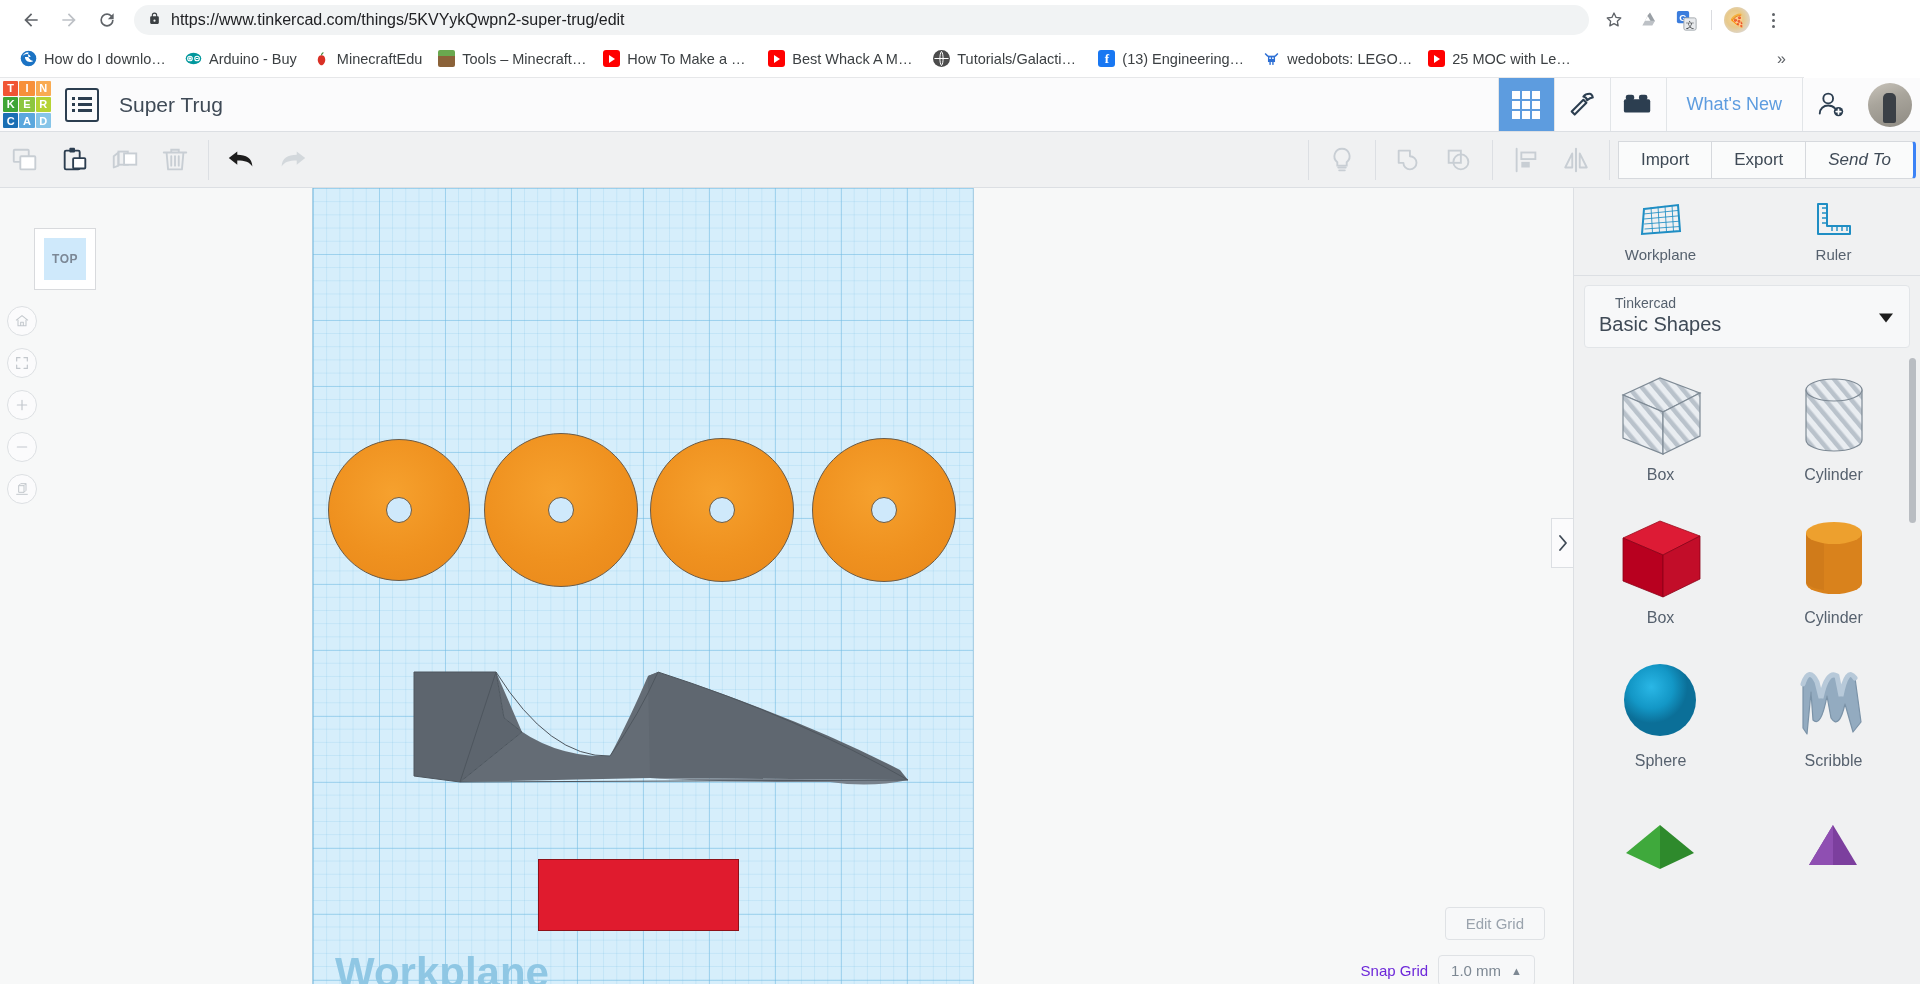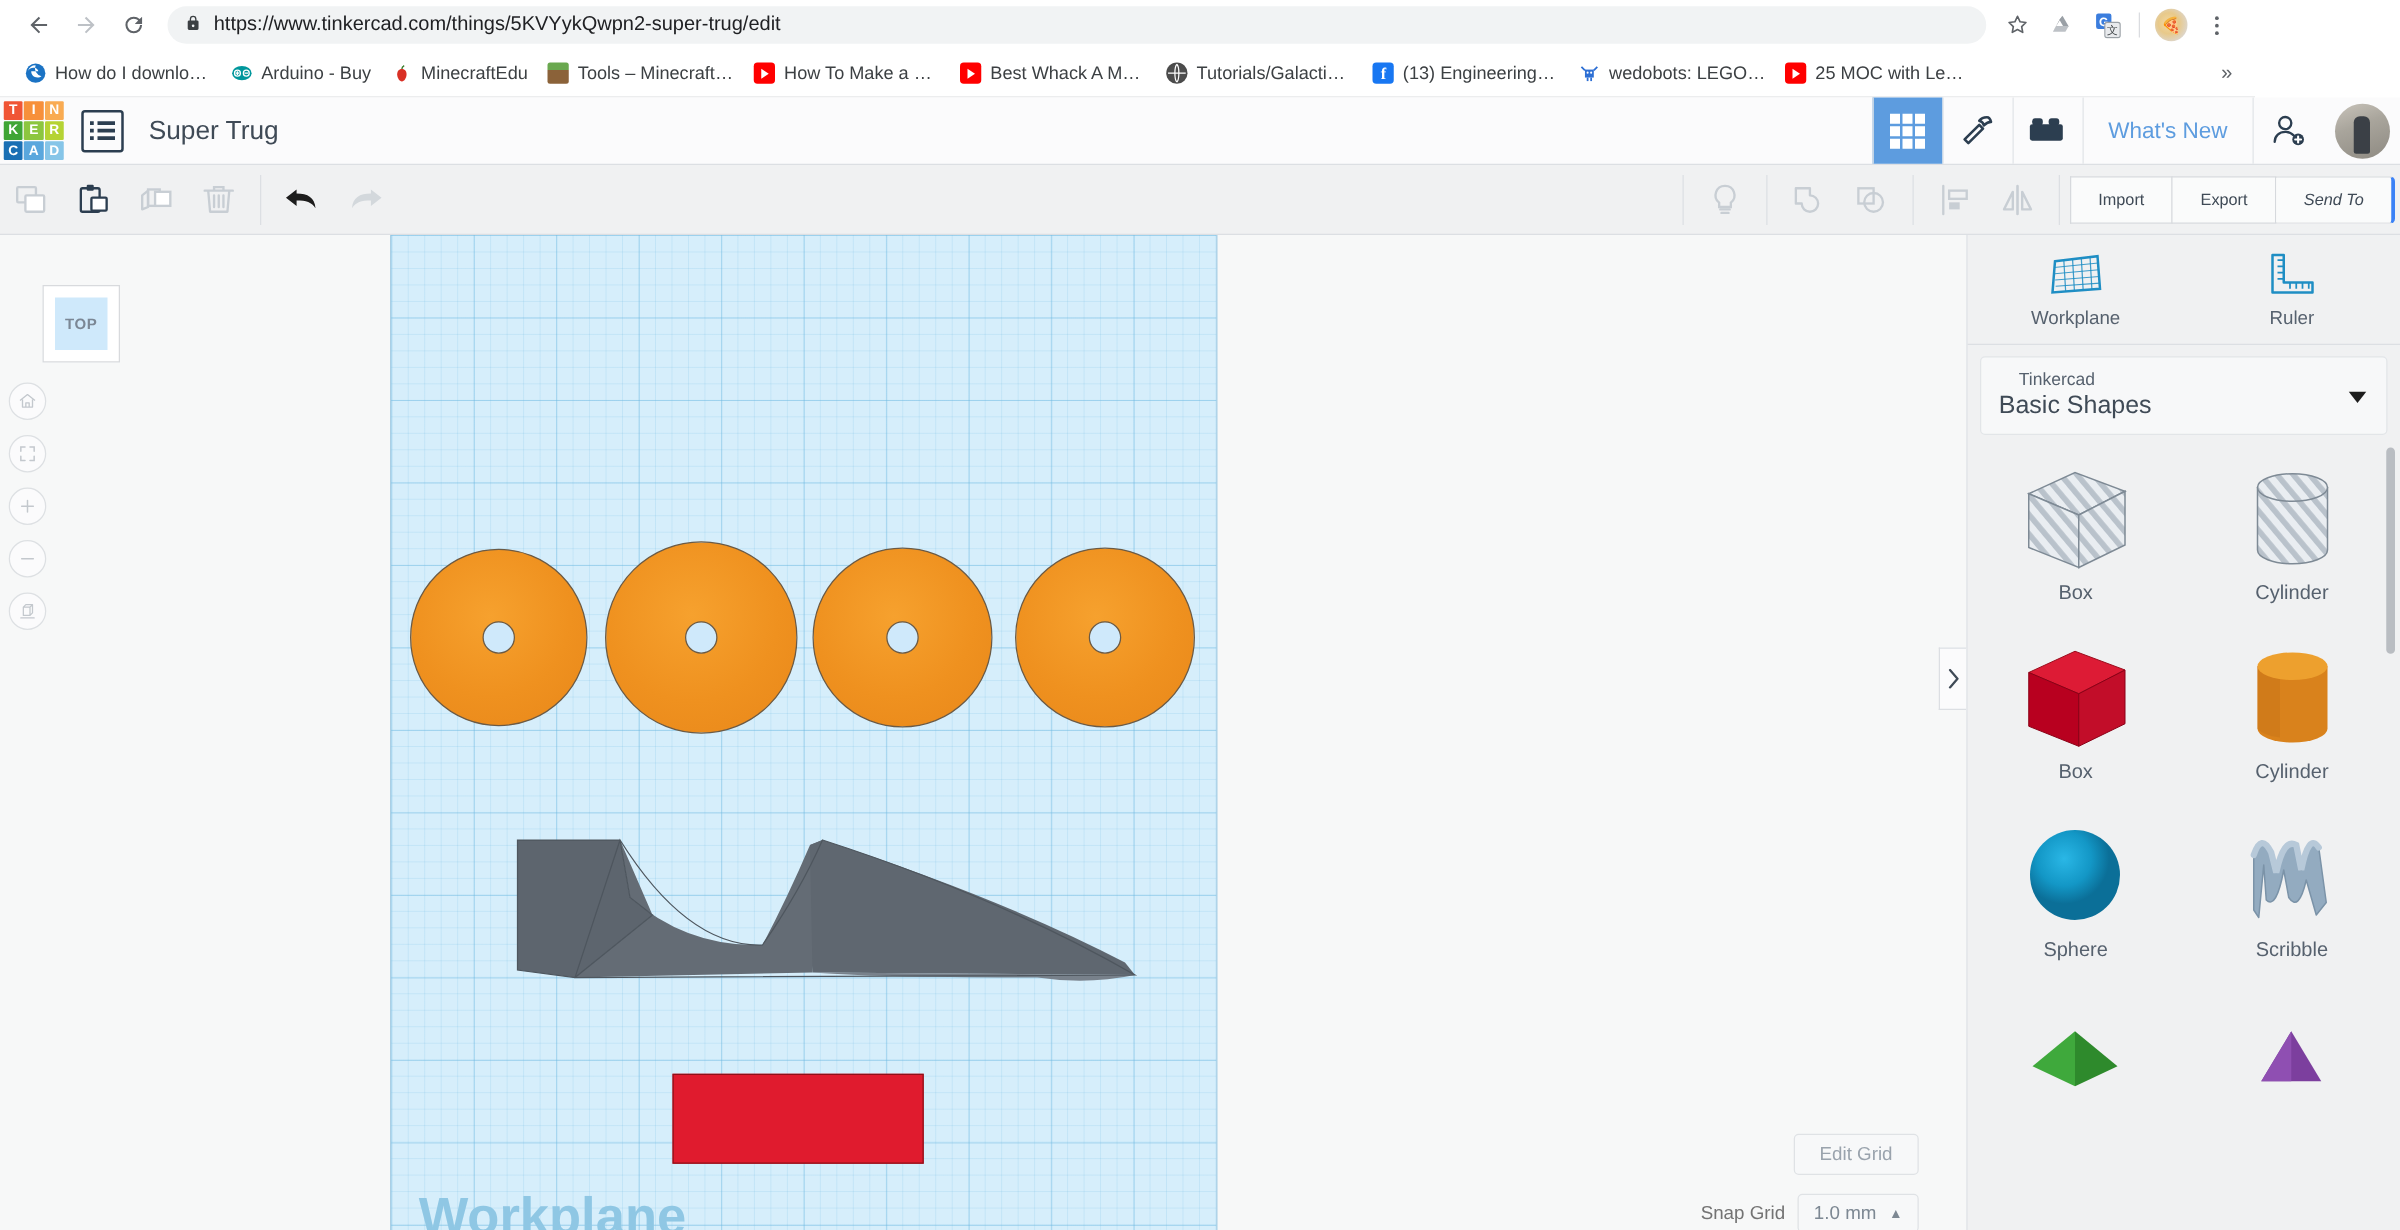--- a/index.html
+++ b/index.html
@@ -152,21 +152,21 @@
   .tb-btn {
     width: 50px; height: 100%; display: flex; align-items: center;
     justify-content: center;
   }
   .tb-sep { width: 1px; height: 40px; background: #dcdfe3; margin: 0 8px; }
   .tb-right {
     margin-left: auto; display: flex; align-items: center; height: 100%;
   }
   .tb-pill {
     padding: 0 22px; height: 38px; display: flex; align-items: center;
-    justify-content: center; font-size: 13px; color: #3f4a56;
+    justify-content: center; font-size: 17px; color: #3f4a56;
     border: 1px solid #d6d9dd; background: #fafbfb;
     border-right: none;
   }
   .tb-pill:first-of-type { border-radius: 4px 0 0 4px; }
   .tb-pill:last-of-type { border-radius: 0 4px 4px 0; border-right: 3px solid #3b82f6; margin-right: 4px; font-style: italic; }
 
   
   .main-area {
     position: relative; width: 1920px; height: 814px;
     background: #f7f8f8; display: flex;
@@ -227,29 +227,29 @@
   }
 
   .red-box {
     position: absolute; background: #e01b2e;
     border: 1px solid #8e1018;
   }
 
   .body-shape { position: absolute; }
 
   .edit-grid-btn {
-    position: absolute; right: 38px; bottom: 62px;
+    position: absolute; right: 28px; bottom: 62px;
     padding: 7px 20px; border: 1px solid #dfe2e5; background: #f7f8f9;
     border-radius: 4px; font-size: 15px; color: #9aa3ad;
   }
   .snap-grid-row {
     position: absolute; right: 38px; bottom: 16px;
     display: flex; align-items: center; gap: 10px;
   }
-  .snap-grid-row .sg-label { font-size: 15px; color: #737373; }
+  .snap-grid-row .sg-label { font-size: 15px; color: #6d28d9; }
   .snap-grid-row .sg-select {
     padding: 6px 12px; border: 1px solid #dfe2e5; background: #f7f8f9;
     border-radius: 4px; font-size: 15px; color: #7d8893;
     display: flex; align-items: center; gap: 10px;
   }
 
   
   .panel-toggle {
     position: absolute; right: 0px; top: 330px; width: 22px; height: 50px;
     background: #fbfbfc; border: 1px solid #dcdfe3; border-right: none;

